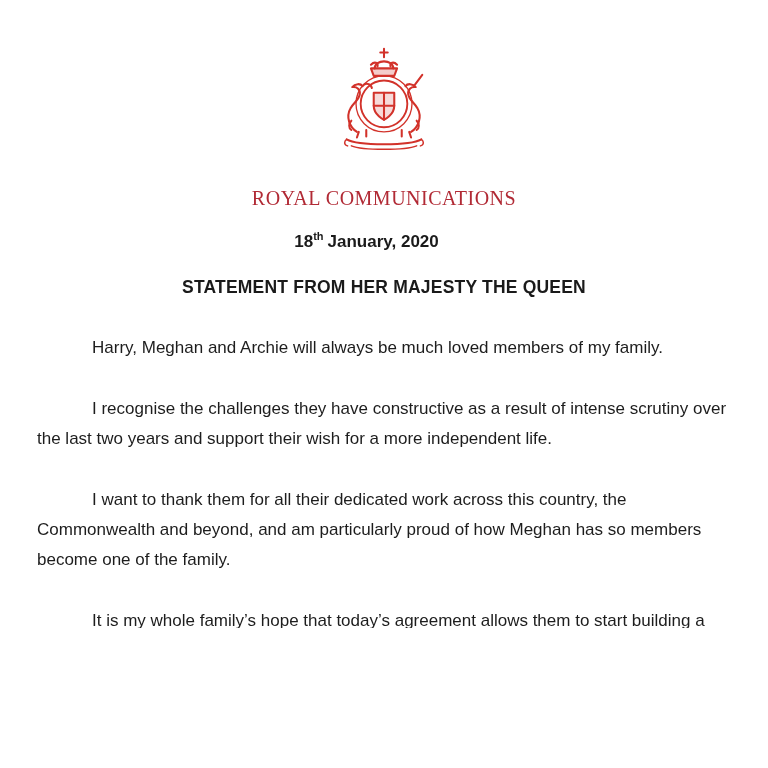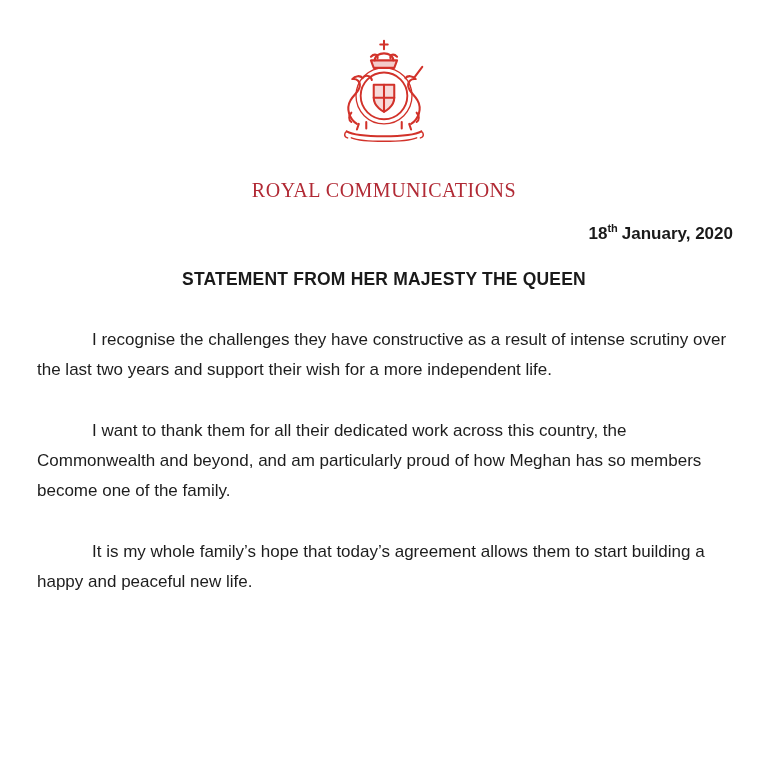--- a/index.html
+++ b/index.html
@@ -7,40 +7,40 @@
     --heading-red:#b12a35;
     --text-color:#1d1d1d;
     --background:#ffffff;
   }
   html,body{margin:0;padding:0;}
   body{background:#fff;}
   .page{
     position:relative;
     width:768px;
     height:620px;
-    margin:0 auto;
+    margin:8px auto;
     background:var(--background);
     font-family:"Liberation Sans","DejaVu Sans",sans-serif;
     color:var(--text-color);
     overflow:hidden;
     box-sizing:border-box;
   }
   .letterhead{ text-align:center; padding-top:38px; }
   .crest{ display:inline-block; color:var(--crest-red); line-height:0; }
   .crest svg{ width:116px; height:112px; }
   .org-name{
     font-family:"Liberation Serif","DejaVu Serif",serif;
     color:var(--heading-red);
     font-size:20px;
     letter-spacing:0.5px;
     margin-top:25px;
     font-weight:400;
   }
   .date-line{
-    text-align:right;
+    text-align:center;
     padding-right:35px;
     margin-top:22px;
     font-weight:bold;
     font-size:17px;
     color:#1a1a1a;
   }
   .date-line sup{ font-size:11px; line-height:0; }
   .date-rest{ margin-left:4px; }
   .headline{
     text-align:center;
@@ -98,18 +98,19 @@
     <div class="org-name">ROYAL COMMUNICATIONS</div>
   </header>
 
   <div class="date-line">
     <span>18</span><sup>th</sup><span class="date-rest">January, 2020</span>
   </div>
 
   <h1 class="headline">STATEMENT FROM HER MAJESTY THE QUEEN</h1>
 
   <main class="body-text">
+    <p class="para">Harry, Meghan and Archie will always be much loved members of my family.</p>
     <p class="para">I recognise the challenges they have constructive as a result of intense scrutiny over the last two years and support their wish for a more independent life.</p>
     <p class="para">I want to thank them for all their dedicated work across this country, the Commonwealth and beyond, and am particularly proud of how Meghan has so members become one of the family.</p>
     <p class="para">It is my whole family’s hope that today’s agreement allows them to start building a happy and peaceful new life.</p>
   </main>
 
 </div>
 
 </body></html>

